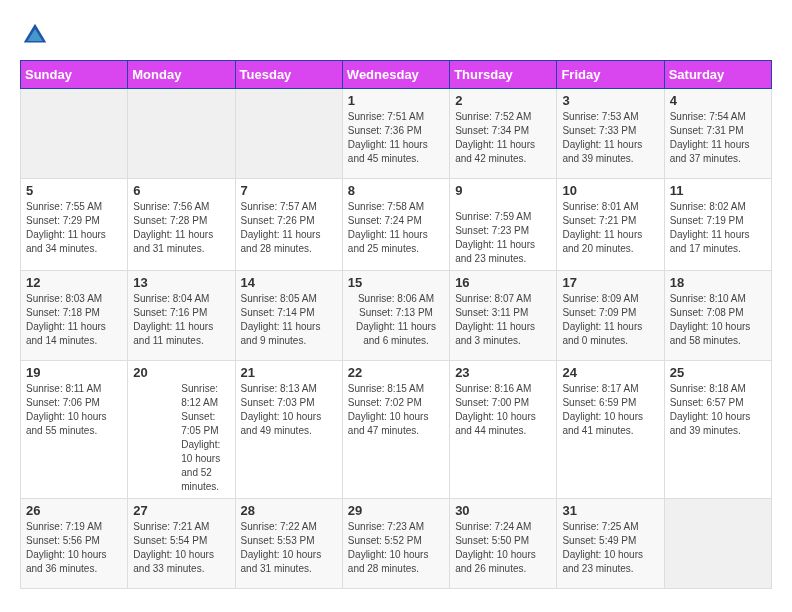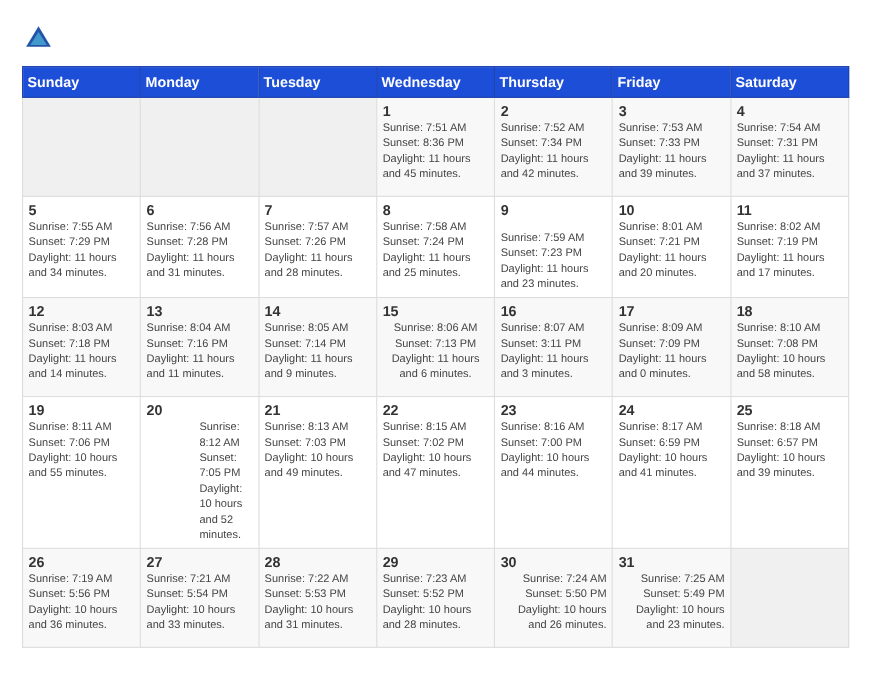--- a/index.html
+++ b/index.html
@@ -51,21 +51,21 @@
     .location {
       font-size: 14px;
       color: #555;
     }
     table {
       width: 100%;
       border-collapse: collapse;
       table-layout: fixed;
     }
     thead tr {
-      background-color: #1d4ed8;
+      background-color: #d946ef;
       color: white;
     }
     thead th {
       padding: 6px 4px;
       font-size: 13px;
       font-weight: bold;
       text-align: left;
       border: 1px solid #2244aa;
     }
     tbody tr {
@@ -132,21 +132,21 @@
       </tr>
   </thead>
   <tbody id="calendar-body">
   <tr>
         <td class="empty"></td>
         <td class="empty"></td>
         <td class="empty"></td>
         <td>
           <div class="day-number">1</div>
           <div class="day-info" style="white-space: pre-line;">Sunrise: 7:51 AM
-Sunset: 8:36 PM
+Sunset: 7:36 PM
 Daylight: 11 hours
 and 45 minutes.</div>
         </td>
         <td>
           <div class="day-number">2</div>
           <div class="day-info" style="white-space: pre-line;">Sunrise: 7:52 AM
 Sunset: 7:34 PM
 Daylight: 11 hours
 and 42 minutes.</div>
         </td>
@@ -342,28 +342,28 @@
         </td>
         <td>
           <div class="day-number">29</div>
           <div class="day-info" style="white-space: pre-line;">Sunrise: 7:23 AM
 Sunset: 5:52 PM
 Daylight: 10 hours
 and 28 minutes.</div>
         </td>
         <td>
           <div class="day-number">30</div>
-          <div class="day-info" style="white-space: pre-line; text-align: right;">Sunrise: 7:24 AM
+          <div class="day-info" style="white-space: pre-line;">Sunrise: 7:24 AM
 Sunset: 5:50 PM
 Daylight: 10 hours
 and 26 minutes.</div>
         </td>
         <td>
           <div class="day-number">31</div>
-          <div class="day-info" style="white-space: pre-line; text-align: right;">Sunrise: 7:25 AM
+          <div class="day-info" style="white-space: pre-line;">Sunrise: 7:25 AM
 Sunset: 5:49 PM
 Daylight: 10 hours
 and 23 minutes.</div>
         </td>
         <td class="empty"></td>
       </tr>
     </tbody>
 </table>
 
 </body></html>

